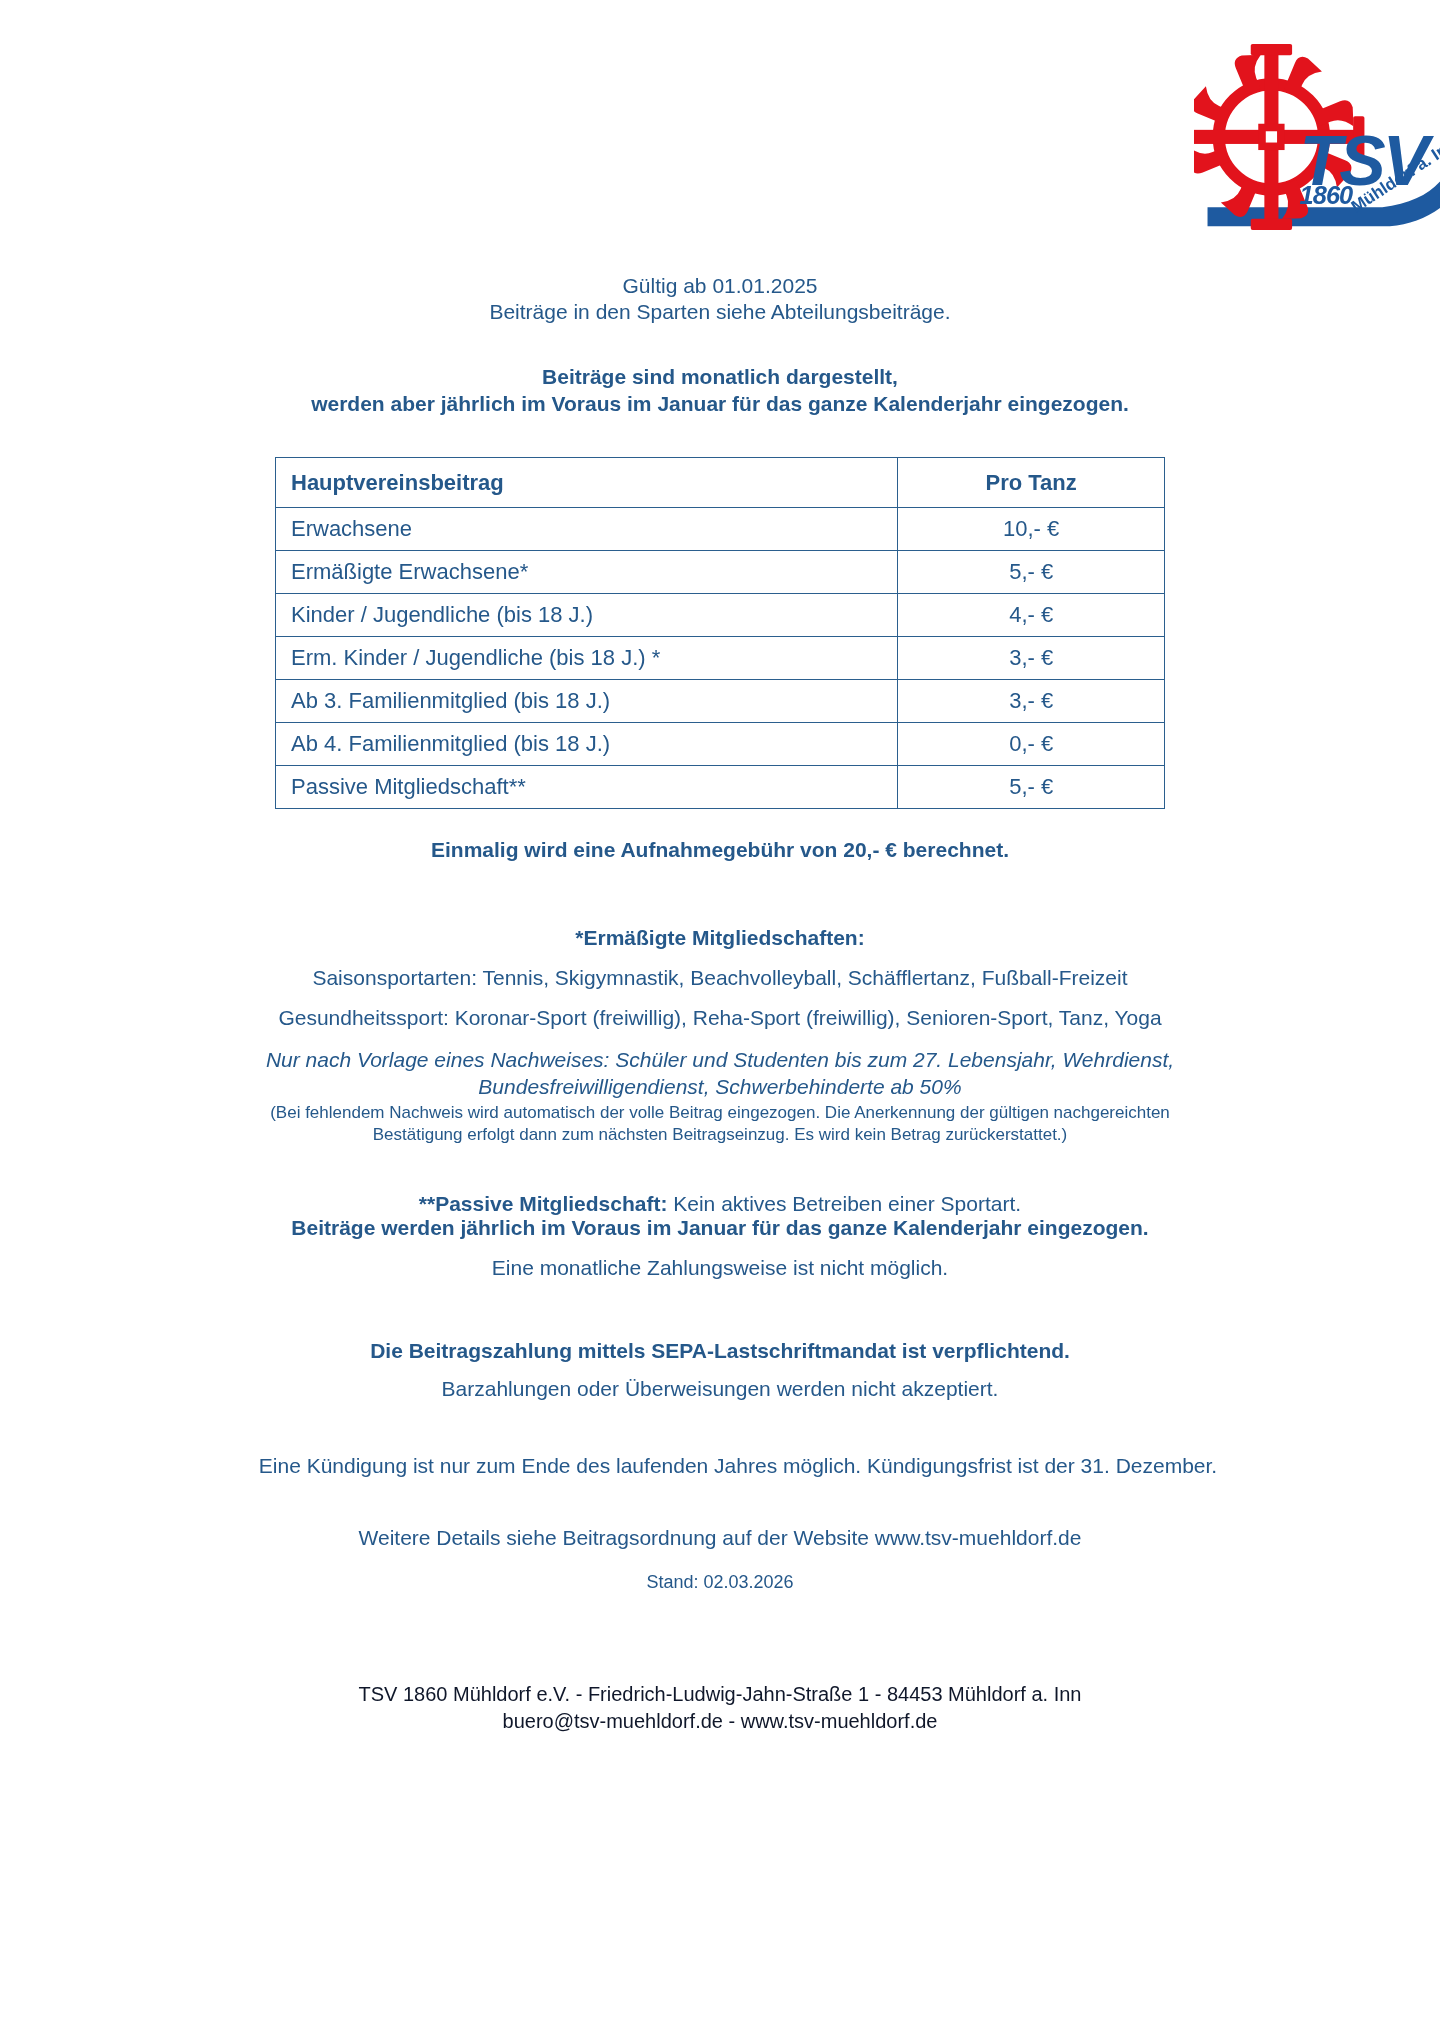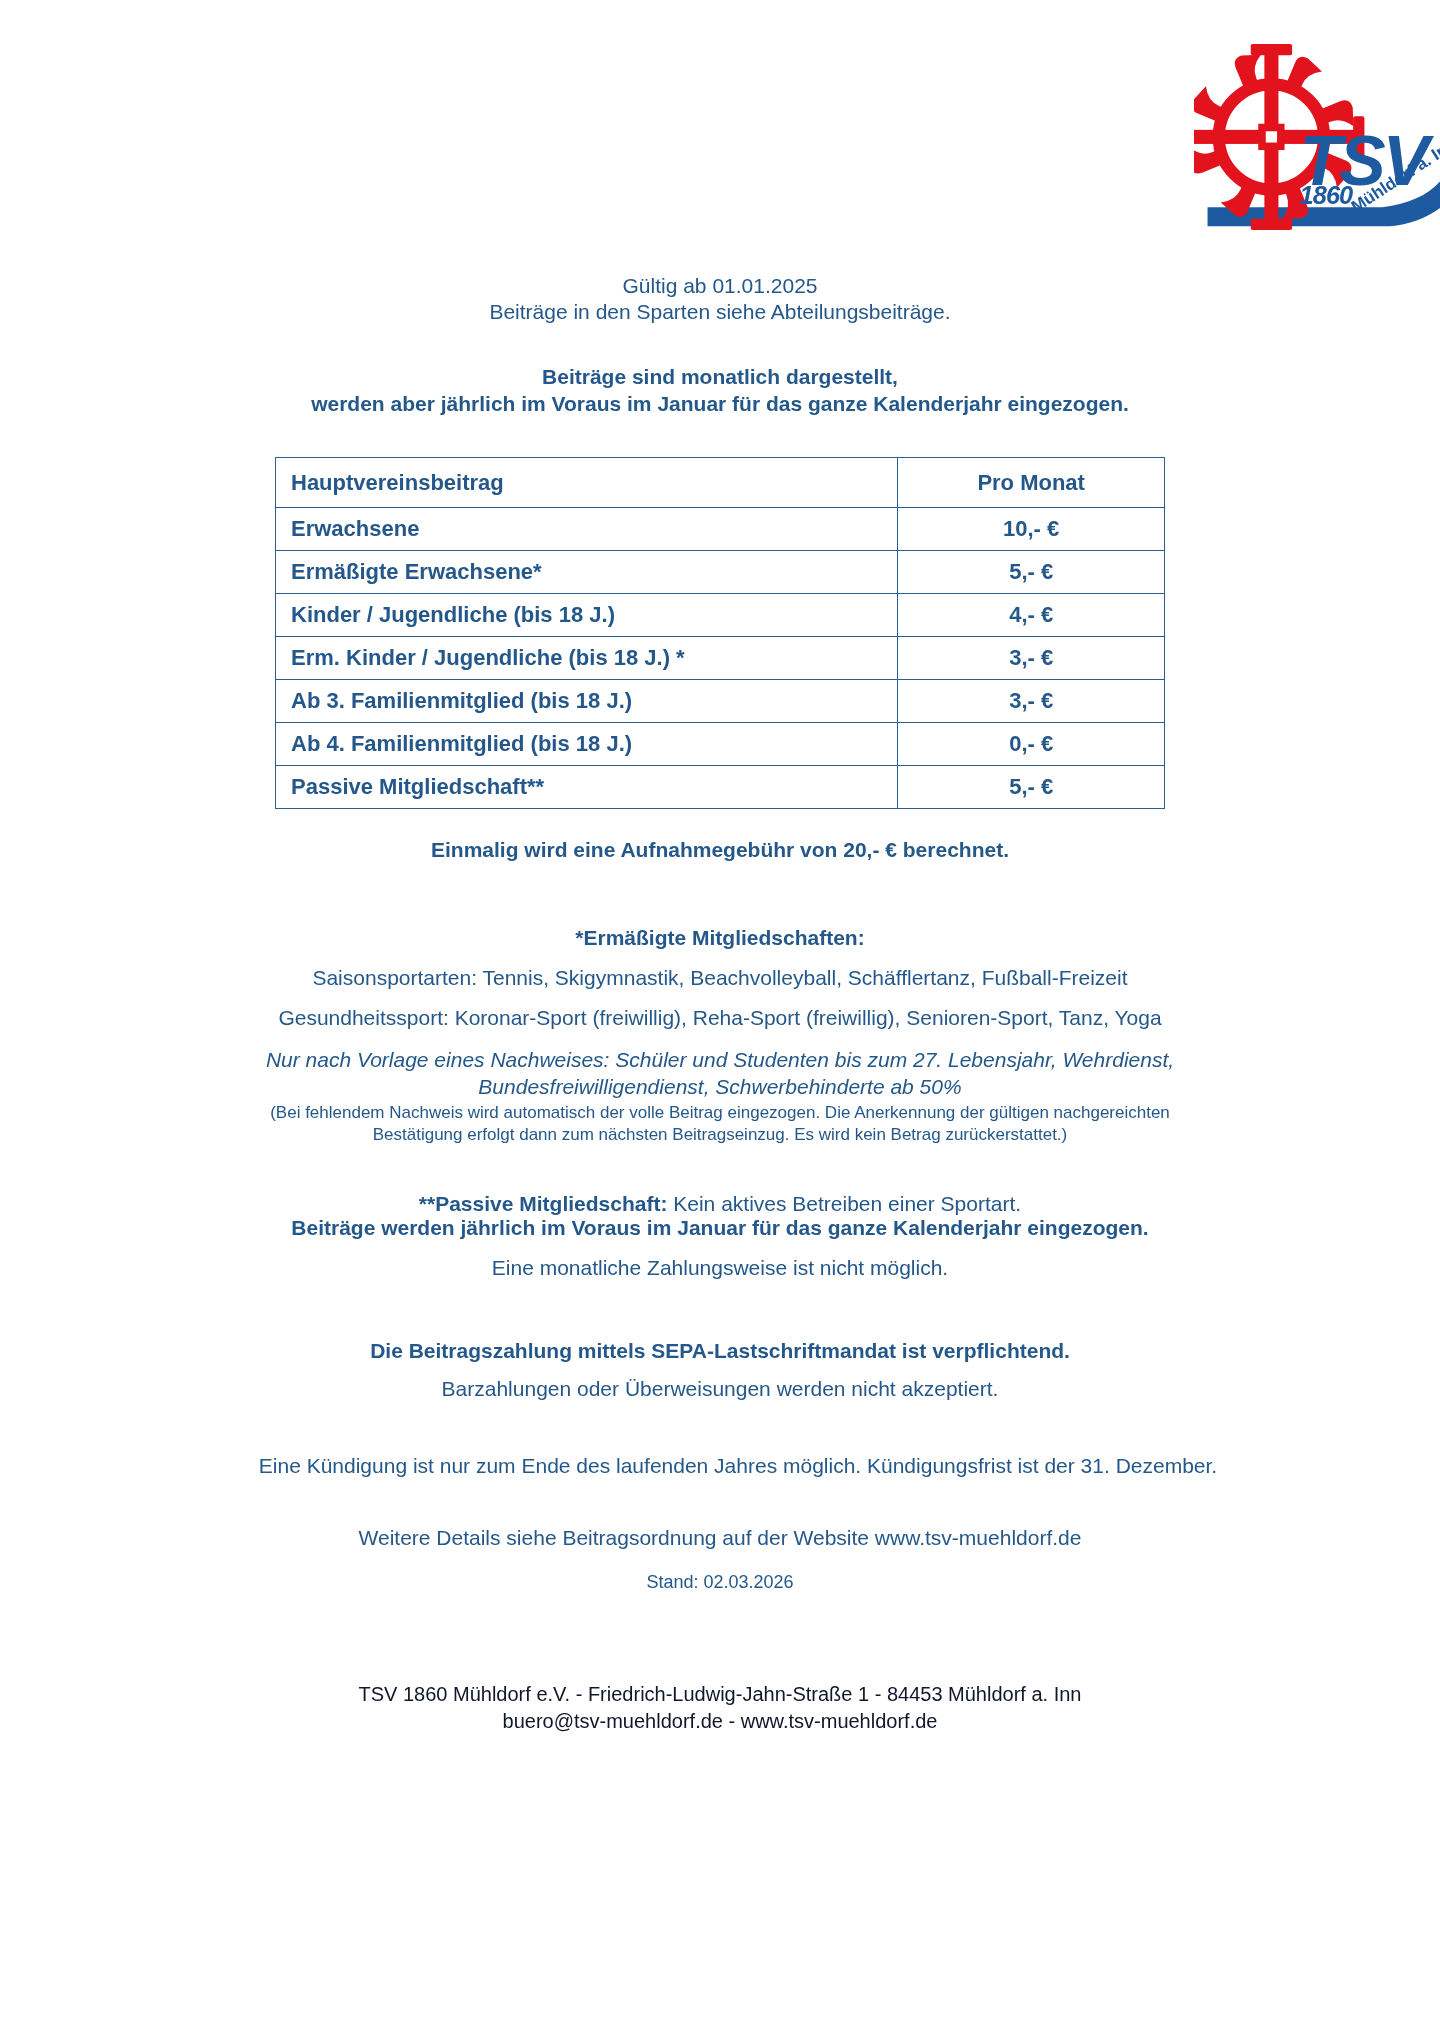--- a/index.html
+++ b/index.html
@@ -26,21 +26,21 @@
   .intro-bold { margin-top:38px; font-size:21px; font-weight:bold; line-height:27px; }
 
   
   table.fees {
     width:890px; margin:40px auto 0 auto;
     border-collapse:collapse;
     font-size:22px; text-align:left;
   }
   table.fees th, table.fees td { border:1.5px solid #2b5f8e; }
   table.fees th { font-weight:bold; height:50px; }
-  table.fees td { height:43px; font-weight:bold; }
+  table.fees td { height:43px; font-weight:normal; }
   .col-label { padding-left:15px; width:623px; }
   .col-value { width:267px; text-align:center; }
 
   .admission { margin-top:29px; font-size:21px; font-weight:bold; }
 
   .reduced-heading { margin-top:64px; font-size:21px; font-weight:bold; }
   .reduced-line { margin-top:16px; font-size:21px; }
   .reduced-pair { margin-top:16px; font-size:21px; line-height:27px;font-style:italic; }
   .reduced-small { margin-top:2px; font-size:17px; line-height:22px; }
 
@@ -130,21 +130,21 @@
 
   <div class="intro-bold">
     <div>Beiträge sind monatlich dargestellt,</div>
     <div>werden aber jährlich im Voraus im Januar für das ganze Kalenderjahr eingezogen.</div>
   </div>
 
   <table class="fees">
     <thead>
       <tr>
         <th class="col-label">Hauptvereinsbeitrag</th>
-        <th class="col-value">Pro Monat</th>
+        <th class="col-value">Pro Tanz</th>
       </tr>
     </thead>
     <tbody>
       <tr>
         <td class="col-label">Erwachsene</td>
         <td class="col-value">10,- €</td>
       </tr>
       <tr>
         <td class="col-label">Ermäßigte Erwachsene*</td>
         <td class="col-value">5,- €</td>

